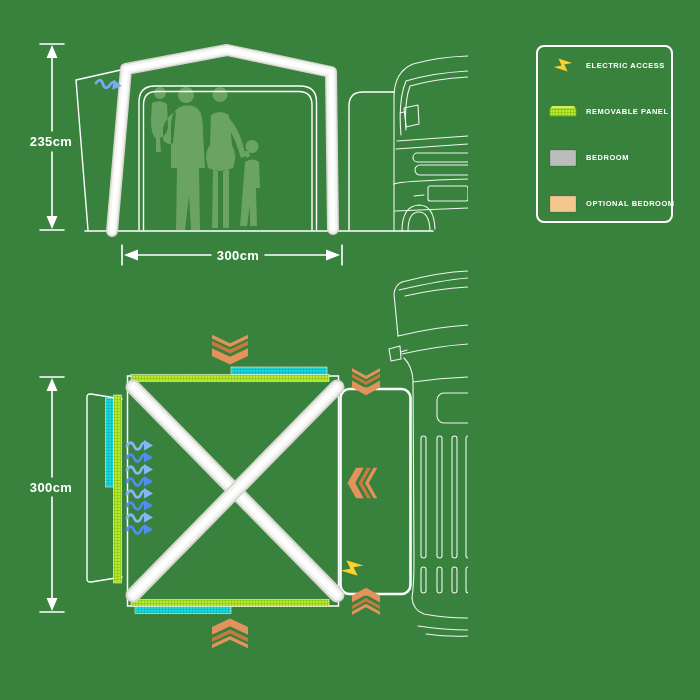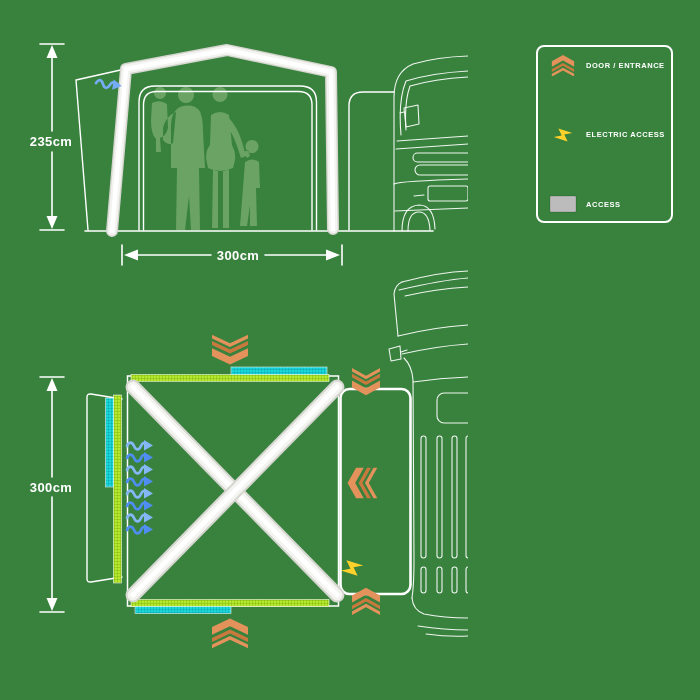--- a/index.html
+++ b/index.html
@@ -206,45 +206,56 @@
         <path d="M40,377 L64,377 M40,612 L64,612 M52,390 L52,477 M52,497 L52,599" stroke="#ffffff" stroke-width="1.6" stroke-linecap="round" fill="none"></path>
         <polygon points="52,378 46.5,391 57.5,391" fill="#ffffff"></polygon>
         <polygon points="52,611 46.5,598 57.5,598" fill="#ffffff"></polygon>
         <text class="dim-text" x="51" y="492">300cm</text>
       </g>
     </g>
   </svg>
 
   <div class="legend">
 
-    <div class="legend-row">
-      <span class="legend-icon">
-        <svg width="34" height="22" viewBox="0 0 34 22">
-            <use href="#chevron-up" transform="translate(17,11.5) scale(0.62)"></use>
-          </svg>
-      </span>
-      <span class="legend-label">DOOR / ENTRANCE</span>
-    </div>
 
     <div class="legend-row">
       <span class="legend-icon">
         <svg width="34" height="22" viewBox="0 0 34 22">
             <use href="#bolt" transform="translate(17,11) rotate(65) scale(0.95)"></use>
           </svg>
       </span>
       <span class="legend-label">ELECTRIC ACCESS</span>
     </div>
 
 
 
+    <div class="legend-row">
+      <span class="legend-icon">
+        <svg width="34" height="22" viewBox="0 0 34 22">
+          <g transform="translate(3,6)">
+            <polygon points="3,0 25,0 27,3 1,3" fill="#D3F155"></polygon>
+            <rect x="1" y="3" width="26" height="7" fill="url(#panelPat)" stroke="#7DB30C" stroke-width="0.7"></rect>
+          </g>
+        </svg>
+      </span>
+      <span class="legend-label">REMOVABLE PANEL</span>
+    </div>
 
     <div class="legend-row">
       <span class="legend-icon">
         <svg width="34" height="22" viewBox="0 0 34 22">
           <rect x="4" y="3" width="26" height="16" rx="1" fill="#BCBCBC" stroke="rgba(0,0,0,0.18)" stroke-width="0.8"></rect>
         </svg>
       </span>
-      <span class="legend-label">ACCESS</span>
-    </div>
-
+      <span class="legend-label">BEDROOM</span>
+    </div>
+
+    <div class="legend-row">
+      <span class="legend-icon">
+        <svg width="34" height="22" viewBox="0 0 34 22">
+          <rect x="4" y="3" width="26" height="16" rx="1" fill="#F4C78F" stroke="rgba(0,0,0,0.15)" stroke-width="0.8"></rect>
+        </svg>
+      </span>
+      <span class="legend-label">OPTIONAL BEDROOM</span>
+    </div>
 
   </div>
 </div>
 
 </body></html>

